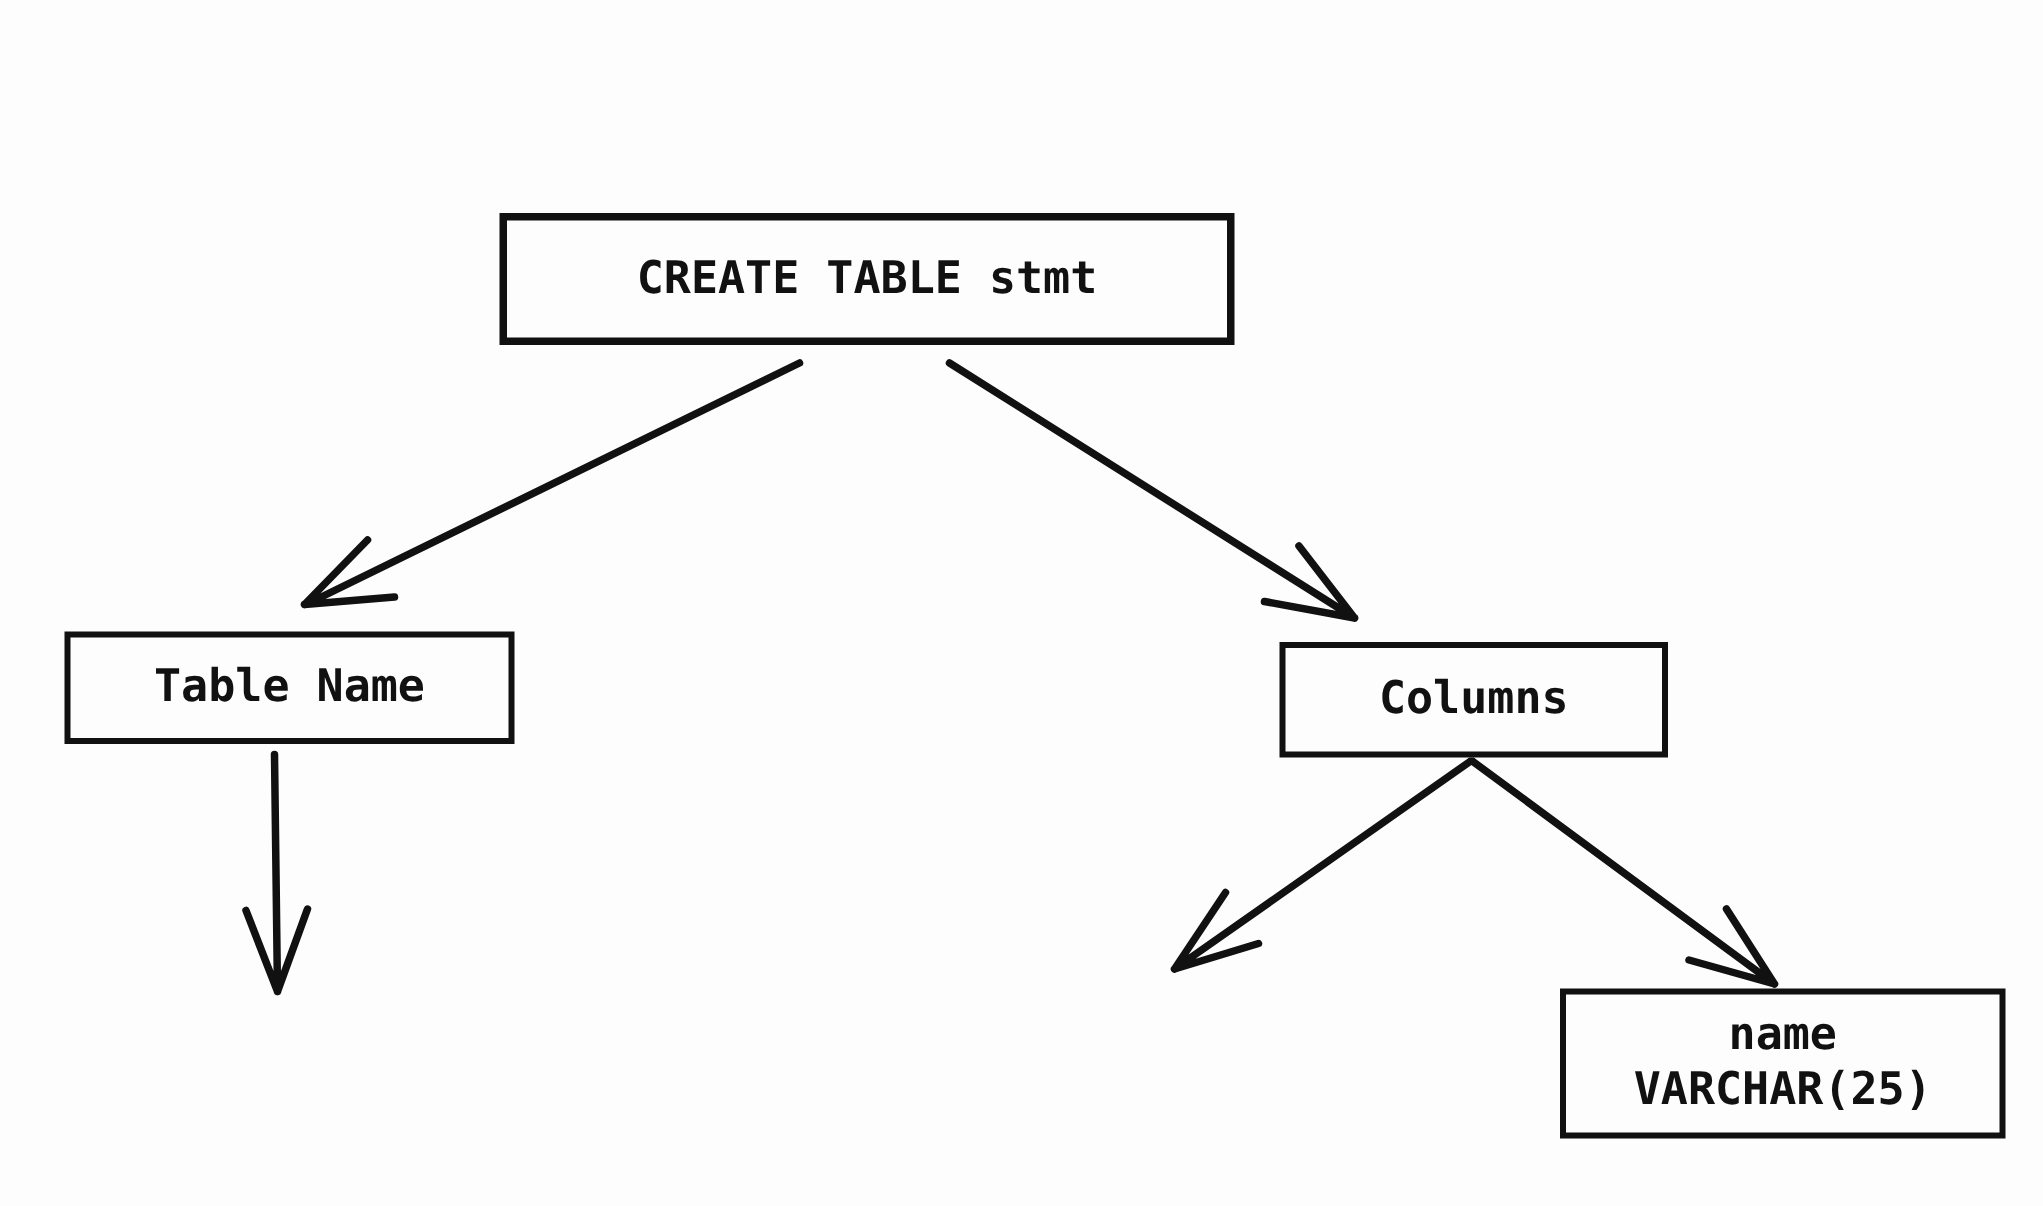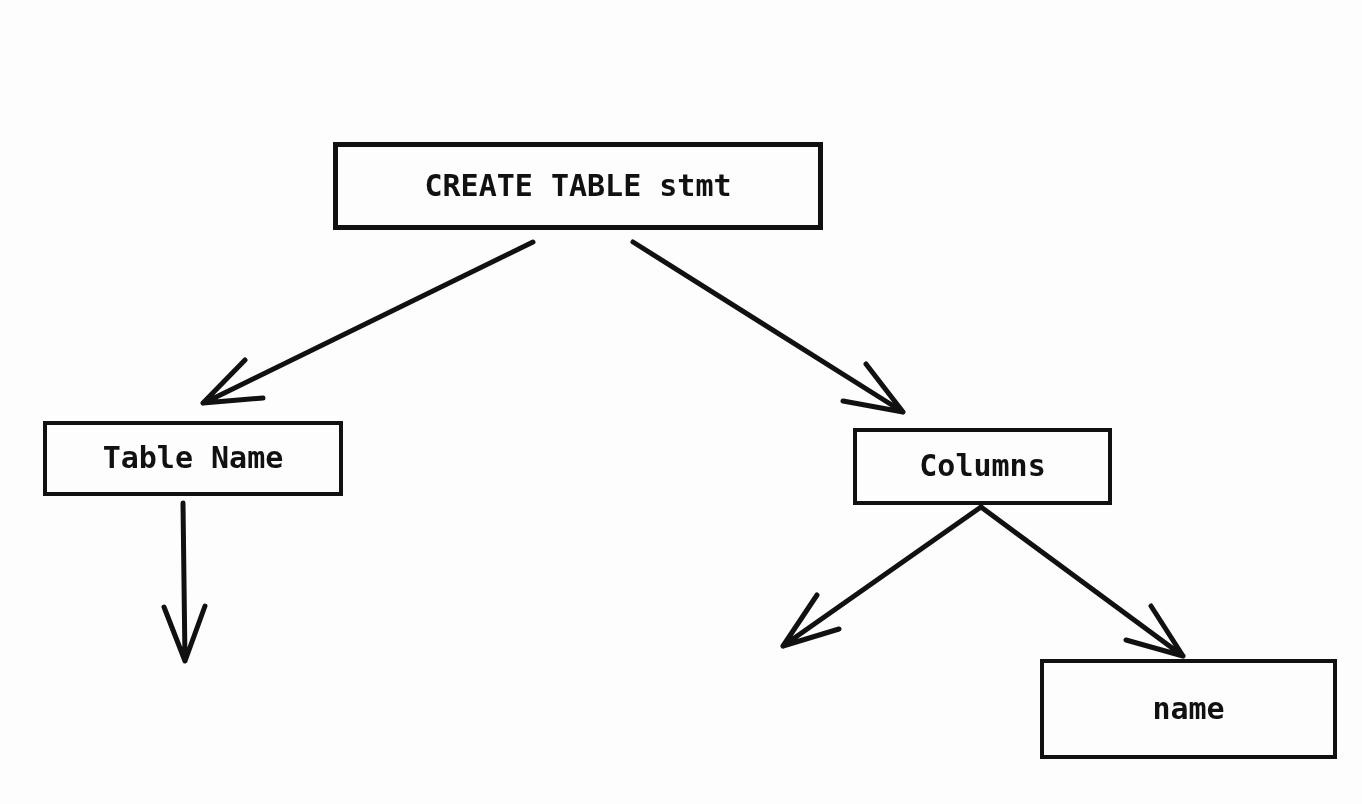--- a/index.html
+++ b/index.html
@@ -83,15 +83,16 @@
   </div>
 
   <div class="node" id="node-columns">
     <span>Columns</span>
   </div>
 
 
 
   <div class="node" id="node-name">
     <span>name</span>
+    <span>VARCHAR(25)</span>
   </div>
 
 </div>
 
 </body></html>

